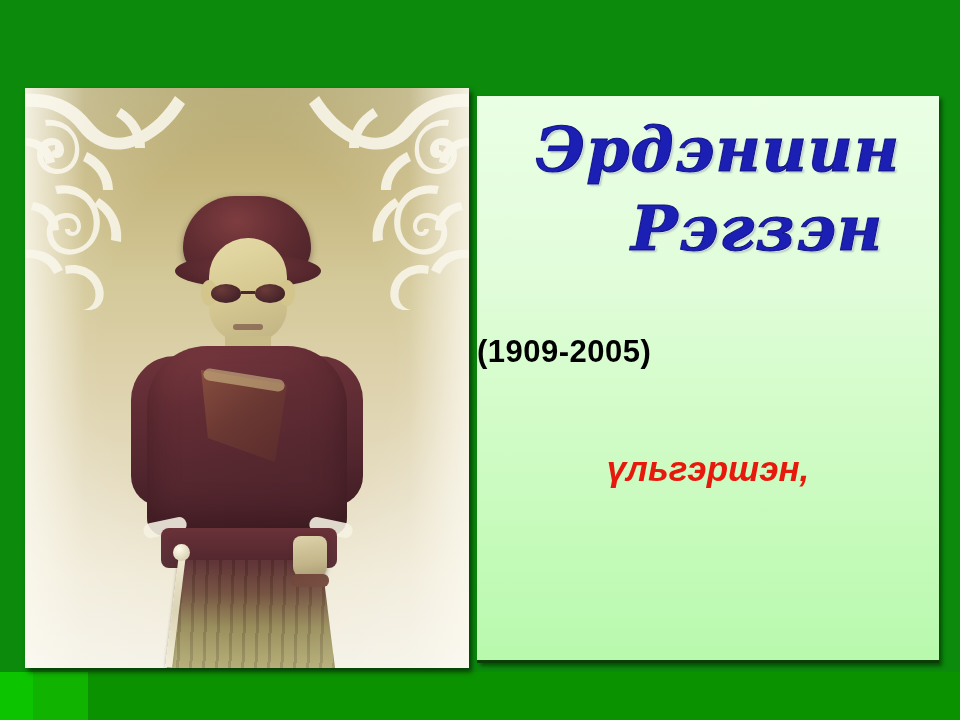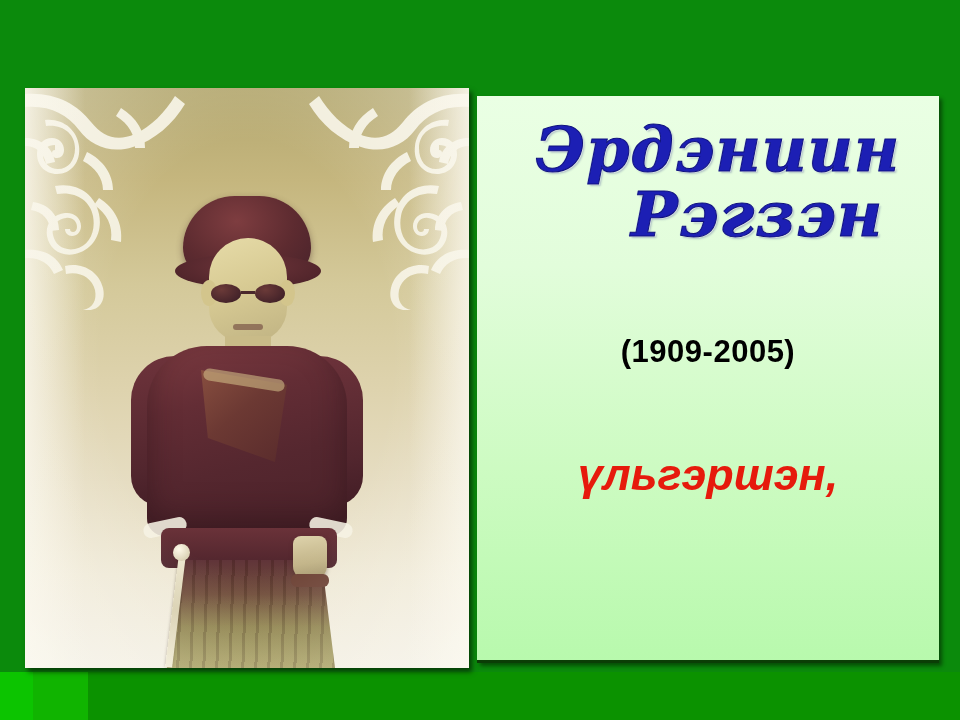--- a/index.html
+++ b/index.html
@@ -298,45 +298,45 @@
     letter-spacing: 1px;
     color: #1c1fb4;
     -webkit-text-stroke: 1px #10127e;
     text-shadow:
        1px 1px 0 rgba(255,255,255,0.55),
       -1px 0px 0 rgba(150,160,235,0.45),
        2px 2px 2px rgba(20,25,120,0.25);
     white-space: nowrap;
   }
   .title-line.l1 { padding-right: 18px; }
-  .title-line.l2 { padding-left: 60px; margin-top: 2px; }
+  .title-line.l2 { padding-left: 60px; margin-top: 16px; }
 
   .dates {
     position: absolute;
     left: 0;
     top: 238px;
     width: 100%;
-    text-align: center;
+    text-align: left;
     font-family: "Liberation Sans", sans-serif;
     font-weight: bold;
     font-size: 31px;
     color: #000000;
     letter-spacing: 0.5px;
   }
 
   .subtitle {
     position: absolute;
     left: 0;
     top: 352px;
     width: 100%;
     text-align: center;
     font-family: "Liberation Sans", sans-serif;
     font-weight: bold;
     font-style: italic;
-    font-size: 45px;
+    font-size: 35px;
     line-height: 1.18;
     color: #e61a0c;
     letter-spacing: 0px;
   }
   .subtitle .sub-l2 { display: block; }
 </style>
 </head>
 <body>
 
 <div id="slide">

